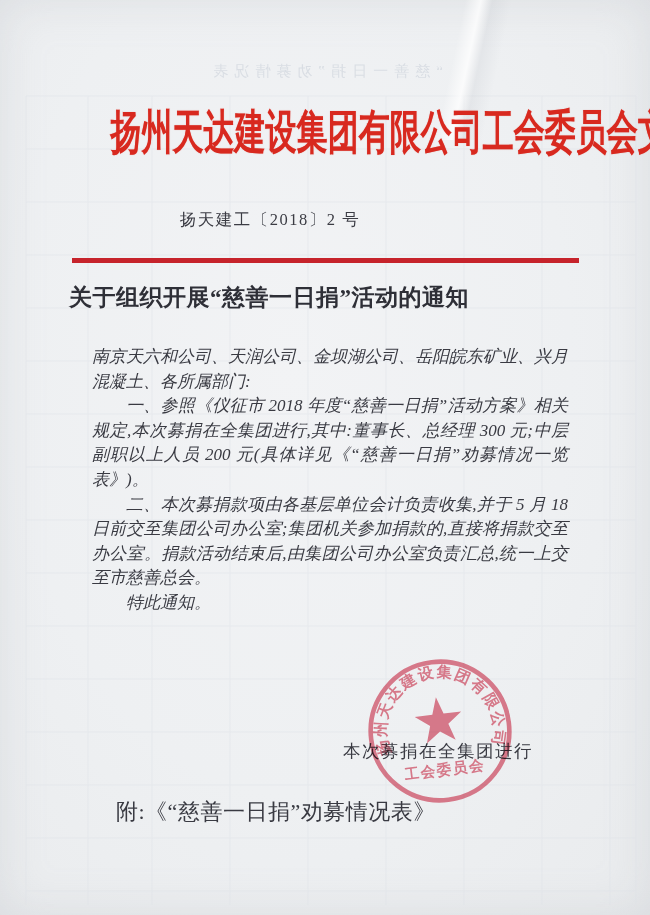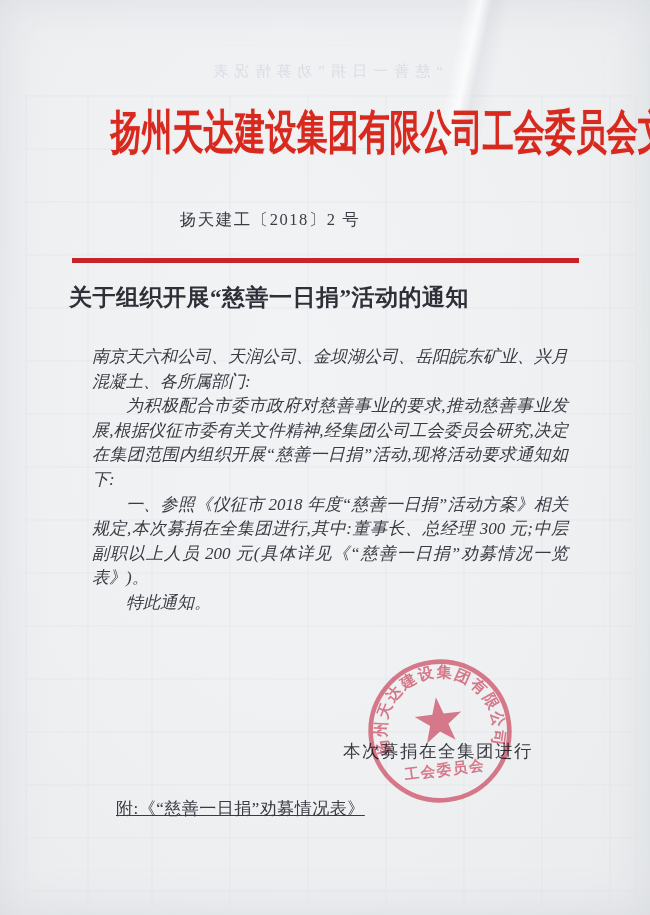--- a/index.html
+++ b/index.html
@@ -55,21 +55,21 @@
     text-align:justify;
   }
   .body-text p{margin:0;font-style:italic;}
   .body-text p.indent{text-indent:2em;}
   .doc-date{
     position:absolute;top:739px;right:117px;
     font-size:17.5px;letter-spacing:1.5px;color:#3a3b43;
   }
   .attachment{
     position:absolute;top:797px;left:116px;
-    font-size:17px;letter-spacing:.5px;color:#393a42;text-decoration:underline;
+    font-size:22px;letter-spacing:.5px;color:#393a42;
   }
   
   .seal{
     position:absolute;left:363px;top:654px;width:154px;height:154px;z-index:2;
     transform:rotate(-7deg);
     opacity:.82;mix-blend-mode:multiply;
   }
   .seal svg{width:100%;height:100%;}
   .seal text{font-family:"Liberation Serif","DejaVu Serif",serif;font-weight:bold;}
 </style>
@@ -116,22 +116,22 @@
     <div class="org-title">扬州天达建设集团有限公司工会委员会文件</div>
 
     <div class="doc-number">扬天建工〔2018〕2 号</div>
 
     <div class="red-rule"></div>
 
     <h2 class="doc-title">关于组织开展“慈善一日捐”活动的通知</h2>
 
     <div class="body-text">
       <p>南京天六和公司、天润公司、金坝湖公司、岳阳皖东矿业、兴月混凝土、各所属部门:</p>
-      <p class="indent">为积极配合市委市政府对慈善事业的要求,推动慈善事业发展,根据仪征市委有关文件精神,经集团公司工会委员会研究,决定在集团范围内组织开展“慈善一日捐”活动,现将活动要求通知如下:</p>
       <p class="indent">一、参照《仪征市 2018 年度“慈善一日捐”活动方案》相关规定,本次募捐在全集团进行,其中:董事长、总经理 300 元;中层副职以上人员 200 元(具体详见《“慈善一日捐”劝募情况一览表》)。</p>
+      <p class="indent">二、本次募捐款项由各基层单位会计负责收集,并于 5 月 18 日前交至集团公司办公室;集团机关参加捐款的,直接将捐款交至办公室。捐款活动结束后,由集团公司办公室负责汇总,统一上交至市慈善总会。</p>
       <p class="indent">特此通知。</p>
     </div>
 
     <div class="doc-date">本次募捐在全集团进行</div>
 
     <div class="attachment">附:《“慈善一日捐”劝募情况表》</div>
   </div>
 
   <div class="seal">
     <svg viewBox="0 0 200 200">

